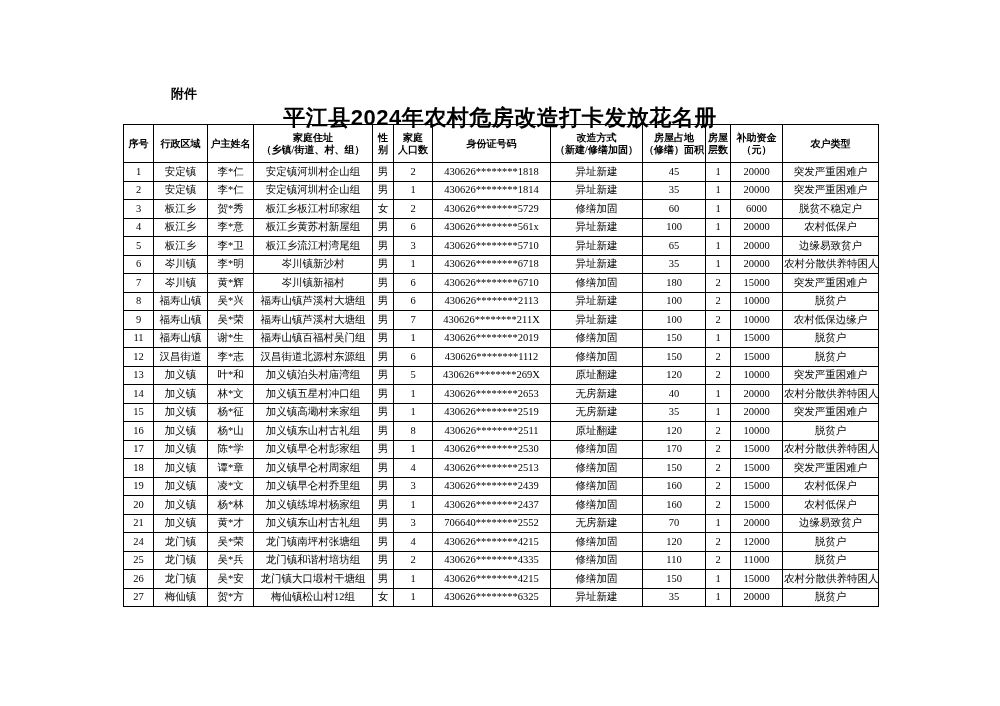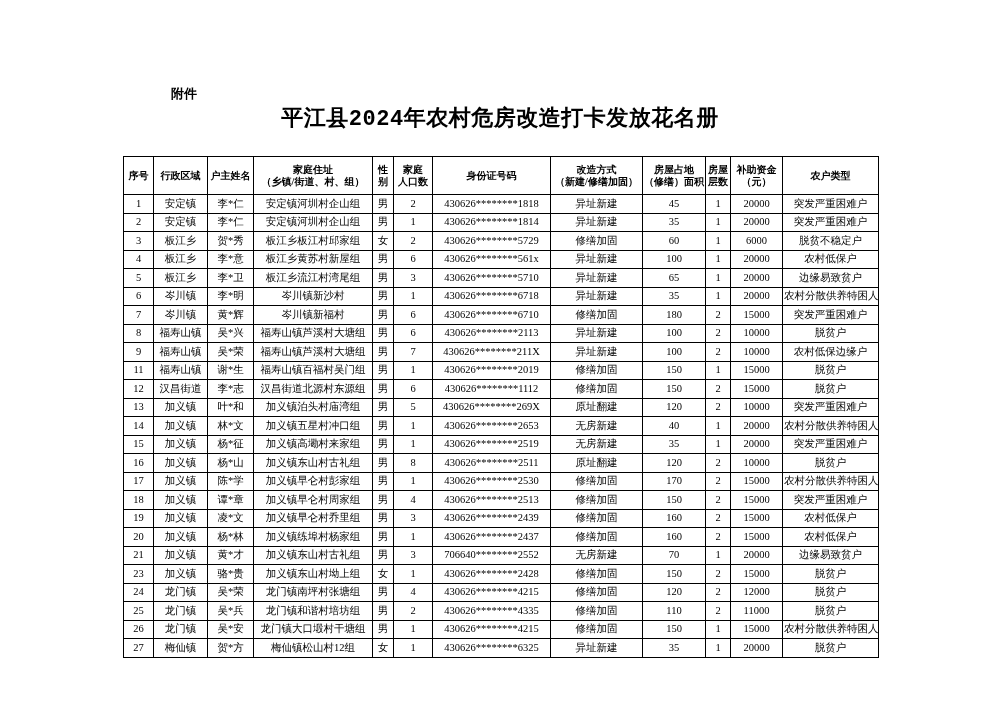--- a/index.html
+++ b/index.html
@@ -26,27 +26,27 @@
     margin-left: 46px;
   }
   .doc-title {
     position: absolute;
     left: 0;
     right: 0;
     top: 103px;
     text-align: center;
     font-size: 22px;
     font-weight: bold;
-    font-family: Liberation Mono, monospace;
+    font-family: Liberation Sans, sans-serif;
     letter-spacing: 0.5px;
   }
   table.roster {
     position: absolute;
     left: 123px;
-    top: 156px;
+    top: 124px;
     width: 755px;
     border-collapse: collapse;
     table-layout: fixed;
     border: 1.5px solid #000;
     padding-left: 38px;
   }
   .roster th, .roster td {
     border: 1px solid #000;
     text-align: center;
     vertical-align: middle;
@@ -391,34 +391,20 @@
           <td>男</td>
           <td>3</td>
           <td>706640********2552</td>
           <td>无房新建</td>
           <td>70</td>
           <td>1</td>
           <td>20000</td>
           <td>边缘易致贫户</td>
         </tr>
         <tr>
-          <td>23</td>
-          <td>加义镇</td>
-          <td>骆*贵</td>
-          <td class="addr">加义镇东山村坳上组</td>
-          <td>女</td>
-          <td>1</td>
-          <td>430626********2428</td>
-          <td>修缮加固</td>
-          <td>150</td>
-          <td>2</td>
-          <td>15000</td>
-          <td>脱贫户</td>
-        </tr>
-        <tr>
           <td>24</td>
           <td>龙门镇</td>
           <td>吴*荣</td>
           <td class="addr">龙门镇南坪村张塘组</td>
           <td>男</td>
           <td>4</td>
           <td>430626********4215</td>
           <td>修缮加固</td>
           <td>120</td>
           <td>2</td>

